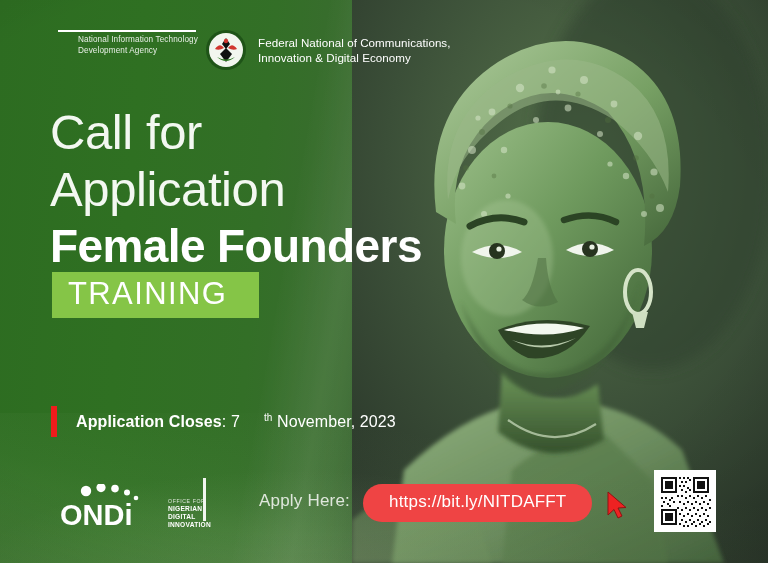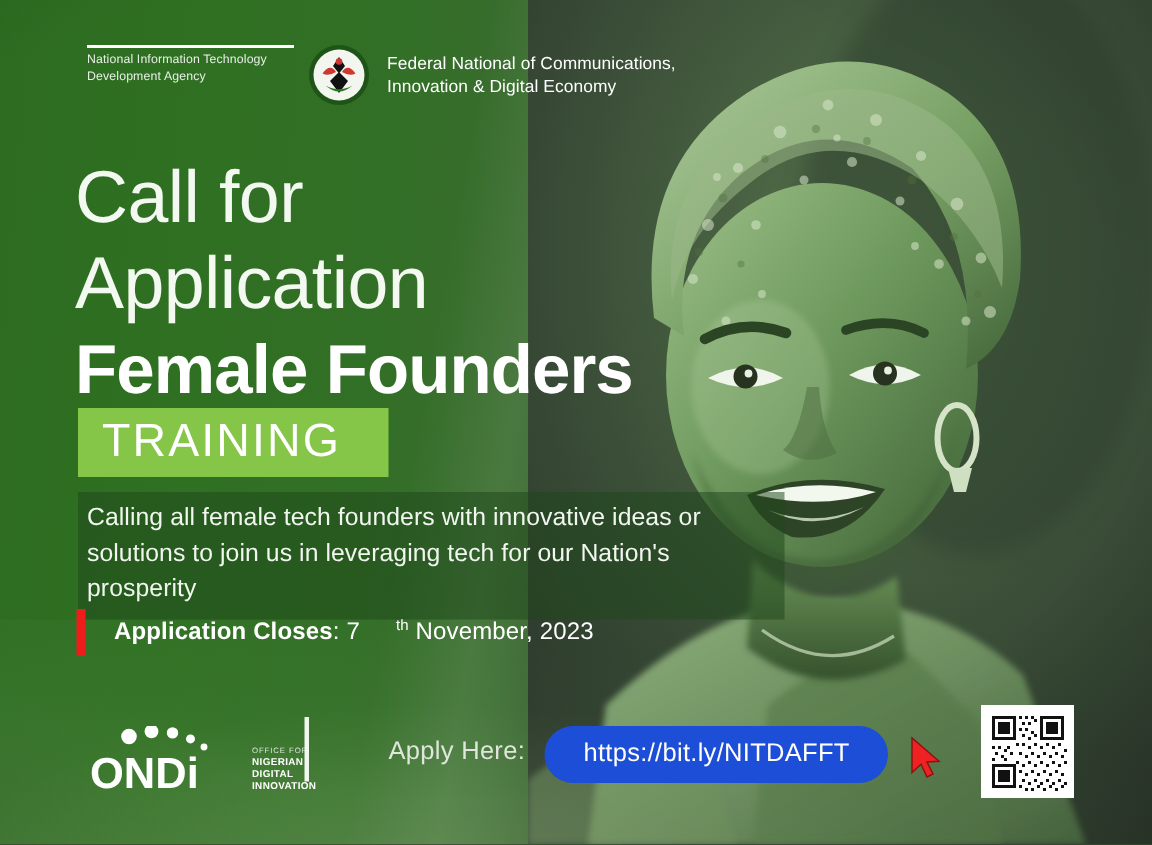--- a/index.html
+++ b/index.html
@@ -93,20 +93,21 @@
     width: 138px; height: 2px;
     background: #ffffff;
   }
   .nitda-sub {
     margin-top: 3px;
     font-size: 8.2px;
     line-height: 10.5px;
     color: #e8efe6;
     letter-spacing: 0.1px;
     width: 145px;
+    margin-left: 20px;
   }
 
   .ministry { position: absolute; left: 205px; top: 29px; display: flex; align-items: center; gap: 11px; }
   .coat-of-arms { width: 42px; height: 42px; flex: 0 0 auto; }
   .ministry-text {
     font-size: 11.6px;
     line-height: 15.5px;
     color: #ffffff;
     max-width: 215px;
     letter-spacing: 0.05px;
@@ -204,21 +205,21 @@
     position: absolute;
     left: 259px; bottom: 52px;
     font-size: 17px;
     color: #dfe7dc;
     letter-spacing: 0.2px;
   }
 
   .url-pill {
     position: absolute;
     left: 363px; bottom: 41px;
-    background: #1d4ed8;
+    background: #ef4444;
     border-radius: 22px;
     padding: 8px 26px 10px 26px;
   }
   .url-pill span {
     font-size: 17px;
     color: #ffffff;
     letter-spacing: 0.2px;
     white-space: nowrap;
   }
 
@@ -392,23 +393,20 @@
   <div class="headline">
     <div class="h-line1">Call for</div>
     <div class="h-line2">Application</div>
     <div class="h-line3">Female Founders</div>
   </div>
 
   <div class="training-badge">
     <span>TRAINING</span>
   </div>
 
-  <div class="body-panel">
-    <p>Calling all female tech founders with innovative ideas or solutions to join us in leveraging tech for our Nation's prosperity</p>
-  </div>
 
   <div class="deadline">
     <div class="deadline-bar"></div>
     <div class="deadline-text">
       <span class="lbl">Application Closes</span><span>: </span><span>7</span><span class="ord">th</span><span> November, 2023</span>
     </div>
   </div>
 
   <div class="footer">
 

